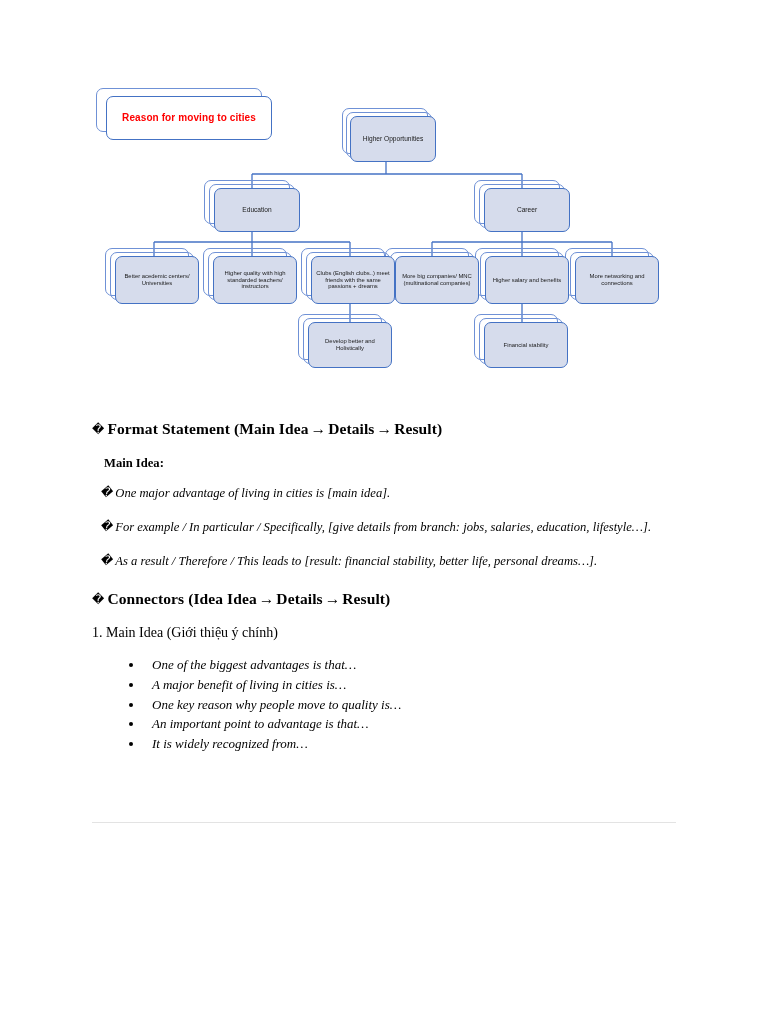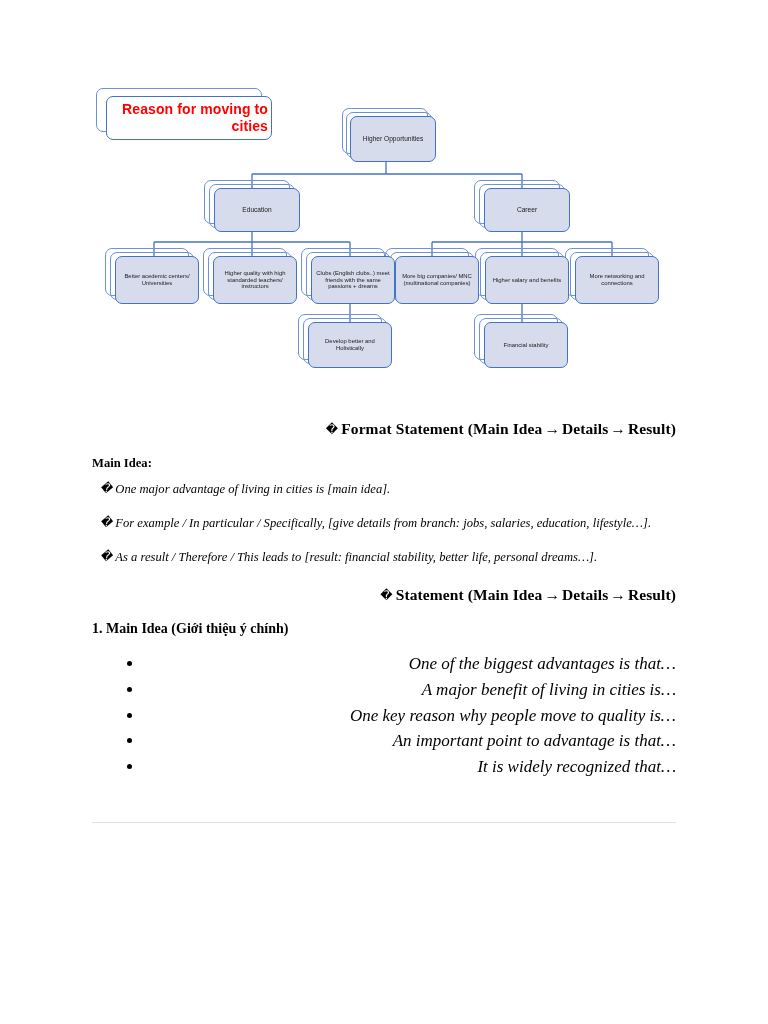--- a/index.html
+++ b/index.html
@@ -60,82 +60,80 @@
     border-radius: 7px;
     background: transparent;
     z-index: 1;
   }
   .shadow-b { z-index: 2; }
 
   .title-node {
     background: #ffffff;
     color: #ff0000;
     font-weight: bold;
-    font-size: 14px;
+    font-size: 10px;
     letter-spacing: 0.1px;
     text-align: right;
   }
   .lvl1 { font-size: 6.6px; }
   .lvl2 { font-size: 6.6px; }
   .lvl3 { font-size: 5.9px; }
   .lvl4 { font-size: 5.9px; }
 
   
   .doc {
     position: absolute;
     left: 92px;
     top: 420px;
     width: 584px;
   }
   .h-section {
     font-size: 15.5px;
     font-weight: bold;
     margin: 0 0 17px 0;
     letter-spacing: 0.1px;
-    text-align: right;
   }
   .h-section .arw { font-weight: bold; padding: 0 2px; }
   .tofu {
     font-family: "DejaVu Sans", sans-serif;
     font-weight: normal;
     font-size: 12px;
     display: inline-block;
     vertical-align: 1px;
     margin-right: 3px;
   }
   .block { margin: 0 0 16px 0; }
   .lbl {
     font-size: 12.6px;
     font-weight: bold;
-    margin: 0;
+    margin: 12px;
     line-height: 1.35;
   }
   .lbl .colon { font-weight: bold; }
   .ital {
     font-size: 12.6px;
     font-style: italic;
     margin: 8px;
     line-height: 1.35;
   }
   .h-num {
     font-size: 14px;
-    font-weight: bold;
+    font-weight: normal;
     margin: 0 0 14px 0;
   }
   ul.conn {
     list-style: disc;
     margin: 0;
     padding: 0 0 0 52px;
   }
   ul.conn li {
-    font-size: 17px;
+    font-size: 13px;
     font-style: italic;
     line-height: 1.52;
     padding-left: 8px;
-    text-align: right;
   }
   .rule {
     position: absolute;
     left: 92px;
     top: 822px;
     width: 584px;
     height: 1px;
     background: #e3e3e3;
   }
 </style>
@@ -234,30 +232,30 @@
 
     <div class="block">
       <p class="ital"><span class="tofu">�</span><span>For example / In particular / Specifically, [give details from branch: jobs, salaries, education, lifestyle…].</span></p>
     </div>
 
     <div class="block">
       <p class="ital"><span class="tofu">�</span><span>As a result / Therefore / This leads to [result: financial stability, better life, personal dreams…].</span></p>
     </div>
 
     <p class="h-section" style="margin-top:20px;">
-      <span class="tofu">�</span><span>Statement (Main Idea</span><span class="arw">→</span><span>Details</span><span class="arw">→</span><span>Result)</span>
+      <span class="tofu">�</span><span>Connectors (Idea Idea</span><span class="arw">→</span><span>Details</span><span class="arw">→</span><span>Result)</span>
     </p>
 
     <p class="h-num">1. Main Idea (Giới thiệu ý chính)</p>
 
     <ul class="conn">
       <li>One of the biggest advantages is that…</li>
       <li>A major benefit of living in cities is…</li>
       <li>One key reason why people move to quality is…</li>
       <li>An important point to advantage is that…</li>
-      <li>It is widely recognized that…</li>
+      <li>It is widely recognized from…</li>
     </ul>
 
   </div>
 
   <div class="rule"></div>
 
 </div>
 
 </body></html>

